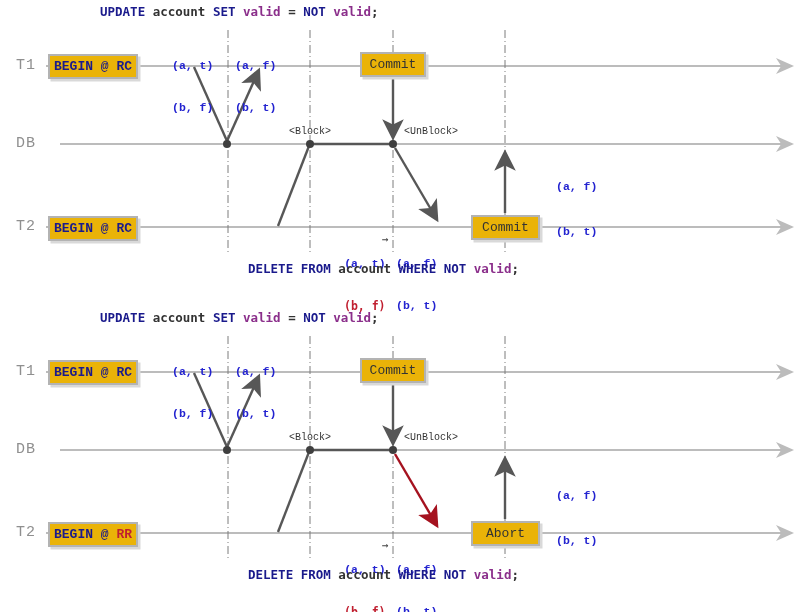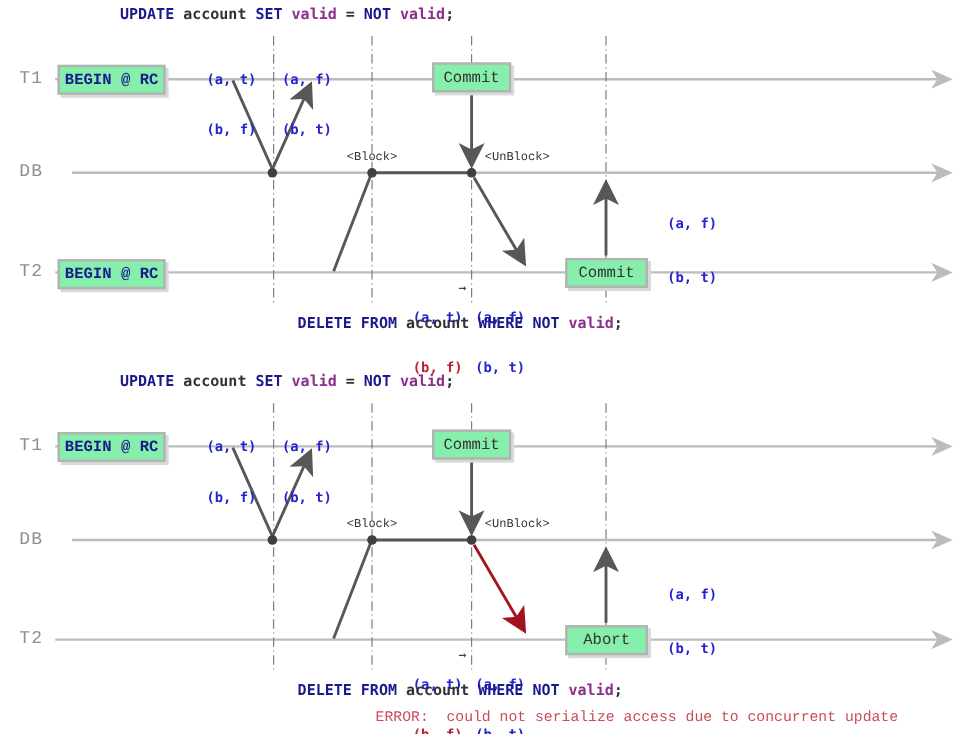--- a/index.html
+++ b/index.html
@@ -10,29 +10,29 @@
   #diagram-bottom{top:306px;}
   .diagram svg{position:absolute;left:0;top:0;}
   .abs{position:absolute;white-space:pre;}
   
   .sql{font:bold 12.5px "DejaVu Sans Mono",monospace;color:#333333;}
   .sql .kw{color:#1a1a8c;}
   .sql .val{color:#8b2f8b;}
   
   .lane{font:15px "Liberation Mono",monospace;color:#8f8f8f;letter-spacing:1px;}
   
-  .node-box{position:absolute;background:#86efac;border:2px solid #b3b3b3;
+  .node-box{position:absolute;background:#eab308;border:2px solid #b3b3b3;
             box-shadow:2.5px 2.5px 0 #d9d9d9;display:flex;align-items:center;
             justify-content:center;box-sizing:border-box;}
   .begin-text{font:bold 13px "Liberation Mono",monospace;color:#1a1a8c;white-space:pre;}
   .begin-text .lvl-red{color:#c01f30;}
   .action-text{font:13px "Liberation Mono",monospace;color:#333333;}
   
   .tuples{font:bold 11.5px "DejaVu Sans Mono",monospace;line-height:14px;color:#2323d0;}
-  .tuples .blue{color:#2323d0;}
+  .tuples .blue{color:#2323d0;font-family:Liberation Mono, monospace;}
   .tuples .red{color:#c01f30;}
   .tuples div{white-space:pre;}
   .db-tuples{line-height:15px;}
   .mini-arrow{font:11px "DejaVu Sans Mono",monospace;color:#444444;}
   
   .blk{font:10px "Liberation Mono",monospace;color:#333333;text-align:right;}
   
   .error-line{font:12.3px "Liberation Mono",monospace;color:#cd4a5a;}
 </style>
 </head>
@@ -158,20 +158,23 @@
 
   <div class="abs sql" style="left:100px;top:4px;"><span class="kw">UPDATE</span><span> account </span><span class="kw">SET</span><span class="val"> valid</span><span> = </span><span class="kw">NOT</span><span class="val"> valid</span><span>;</span></div>
 
   <div class="abs lane" style="left:16px;top:57px;">T1</div>
   <div class="abs lane" style="left:16px;top:135px;">DB</div>
   <div class="abs lane" style="left:16px;top:218px;">T2</div>
 
   <div class="node-box" style="left:48px;top:54px;width:90px;height:25px;">
     <span class="begin-text"><span>BEGIN @ </span><span>RC</span></span>
   </div>
+  <div class="node-box" style="left:48px;top:216px;width:90px;height:25px;">
+    <span class="begin-text"><span>BEGIN @ </span><span class="lvl-red">RR</span></span>
+  </div>
   <div class="node-box" style="left:360px;top:52px;width:66px;height:25px;">
     <span class="action-text">Commit</span>
   </div>
   <div class="node-box" style="left:471px;top:215px;width:69px;height:25px;justify-content:center;">
     <span class="action-text">Abort</span>
   </div>
 
   <div class="abs tuples" style="left:172px;top:31px;text-align:right;">
     <div class="blue">(a, t)</div>
     <div class="blue">(b, f)</div>
@@ -194,14 +197,13 @@
     <div class="blue">(b, t)</div>
   </div>
 
   <div class="abs tuples db-tuples" style="left:556px;top:152px;">
     <div class="blue">(a, f)</div>
     <div class="blue">(b, t)</div>
   </div>
 
   <div class="abs sql" style="left:248px;top:261px;"><span class="kw">DELETE FROM</span><span> account </span><span class="kw">WHERE NOT</span><span class="val"> valid</span><span>;</span></div>
 
-  <div class="abs error-line" style="left:313px;top:285px;">ERROR:  could not serialize access due to concurrent update</div>
 </div>
 
 </body></html>

